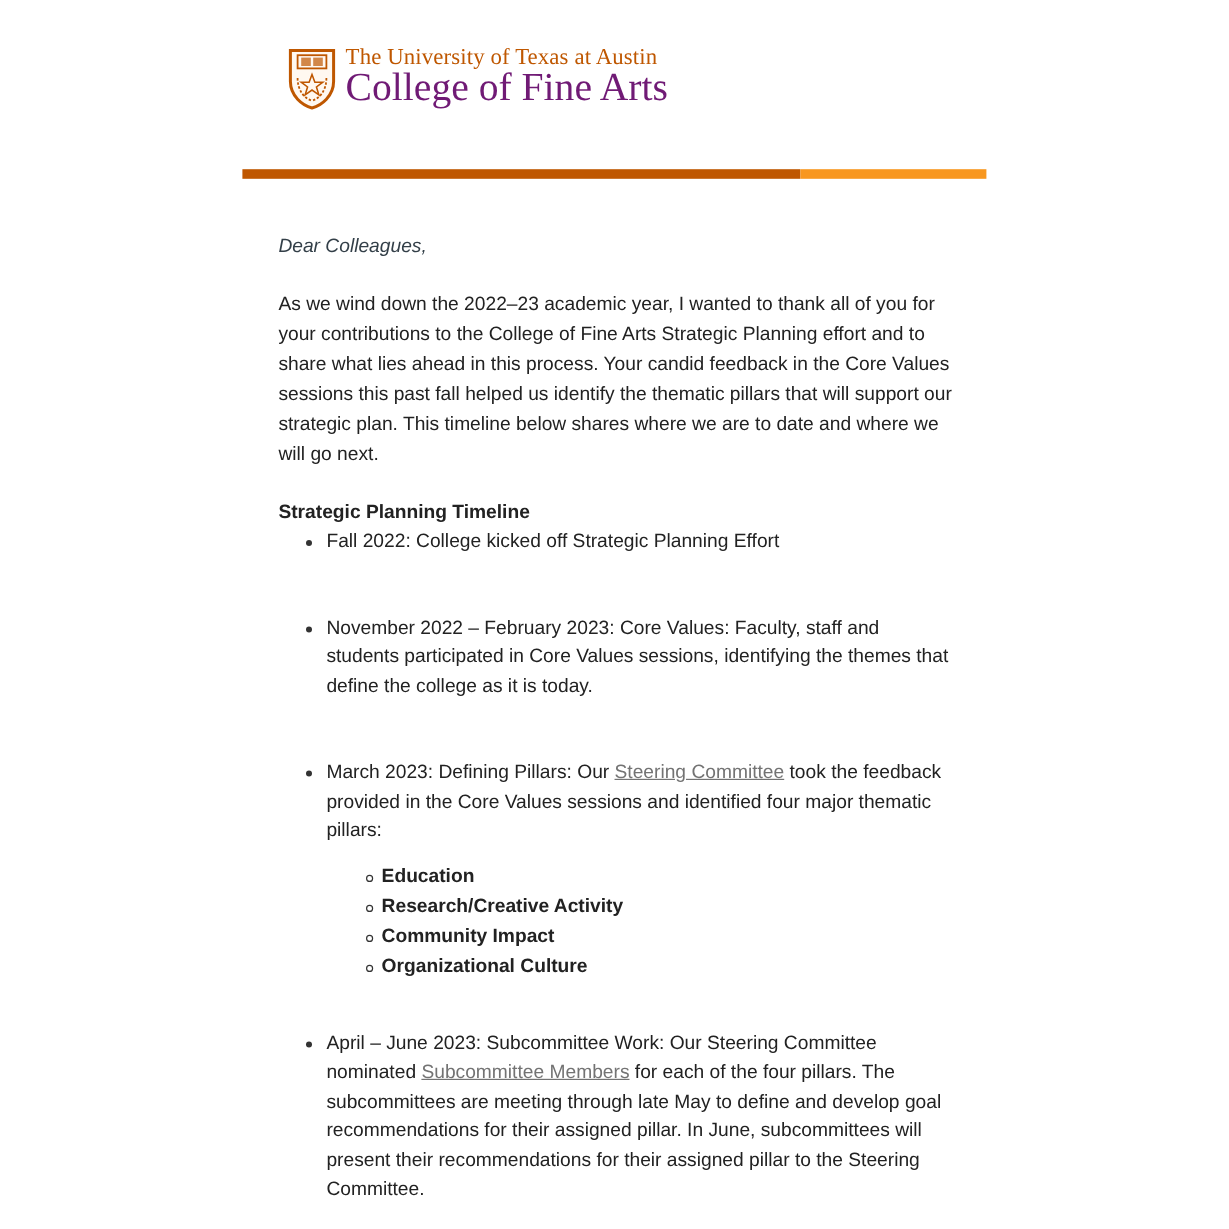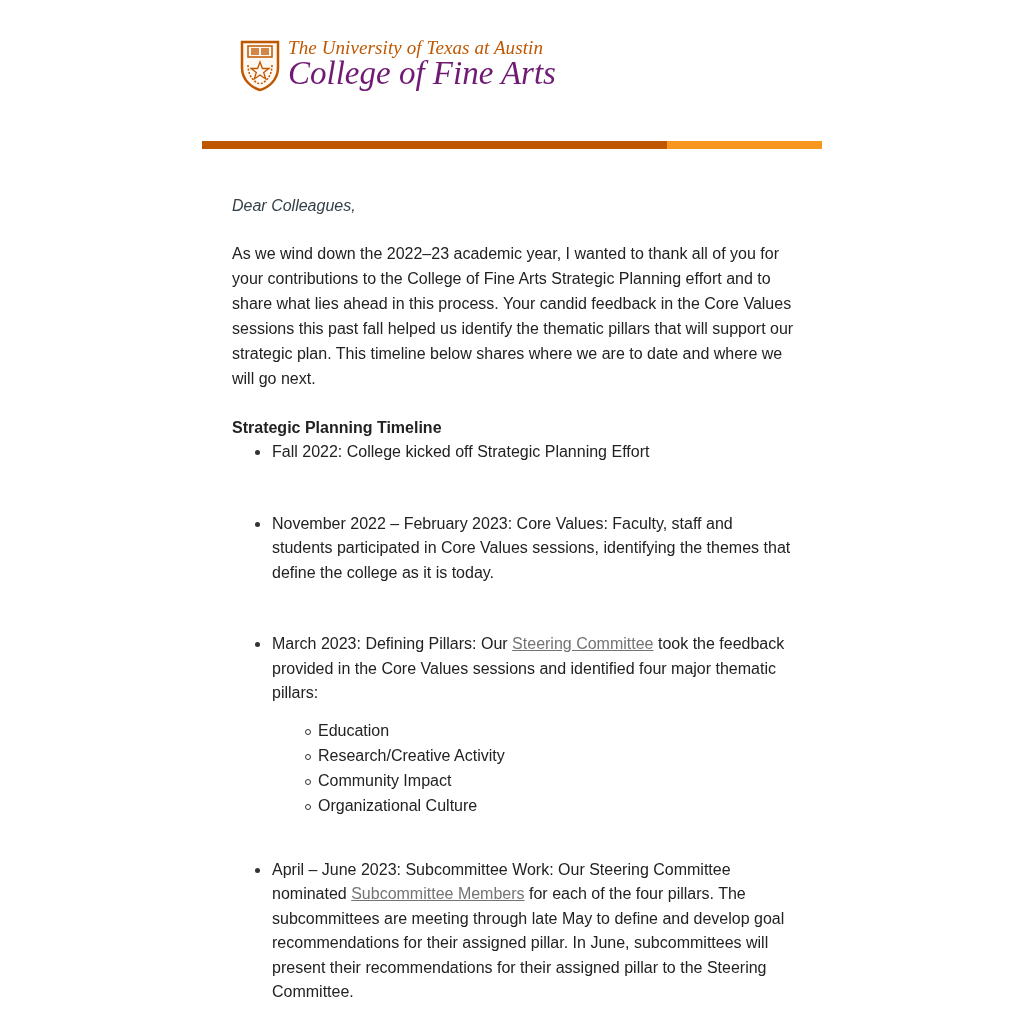--- a/index.html
+++ b/index.html
@@ -1,37 +1,37 @@
 <!DOCTYPE html>
 <html><head>
   <meta charset="utf-8">
   <style>
     html, body { margin: 0; padding: 0; background: #ffffff; }
     body { width: 1024px; height: 1024px; overflow: hidden; position: relative; font-family: "Liberation Sans", sans-serif; color: #222222; }
     .wrap { position: absolute; left: 202px; top: 0; width: 620px; }
-    .header { position: relative; height: 141px; font-style: italic; }
+    .header { position: relative; height: 141px; }
     .logo { position: absolute; left: 38px; top: 38px; display: flex; align-items: flex-start; }
     .shield { width: 40px; height: 52px; margin-right: 8px; margin-top: 2px; }
     .logo-text { display: flex; flex-direction: column; }
     .logo-line1 { font-family: "Liberation Serif", serif; font-size: 19px; color: #bf5700; line-height: 20px; letter-spacing: 0.1px; }
     .logo-line2 { font-family: "Liberation Serif", serif; font-size: 33px; color: #701a75; line-height: 30px; margin-top: 0px; }
     .rule { position: absolute; left: 0; top: 141px; width: 620px; height: 8px; display: flex; }
     .rule-a { width: 465px; height: 100%; background: #bf5700; }
     .rule-b { flex: 1; height: 100%; background: #f8971f; }
     .content { position: absolute; left: 30px; top: 193px; width: 565px; font-size: 16px; line-height: 25px; color: #222222; }
     .greeting { margin: 0 0 23px 0; color: #333f48; font-style: italic; }
     p { margin: 0; }
     .intro { margin-bottom: 24px; }
     .section-title { font-weight: bold; }
     ul.timeline { margin: 0; padding: 0 0 0 40px; list-style: none; }
     ul.timeline > li { position: relative; margin-bottom: 47px; line-height: 24.5px; }
     ul.timeline > li::before { content: ""; position: absolute; left: -17px; top: 10px; width: 5px; height: 5px; border-radius: 50%; background: #333; }
     b { font-weight: normal; }
     a { color: #737373; text-decoration: underline; }
-    ul.pillars { margin: 12px 0 0 0; padding: 0 0 0 46px; list-style: none; }
+    ul.pillars { margin: 12px 0 0 0; padding: 0 0 0 46px; list-style: none; font-weight: bold; }
     ul.pillars li { position: relative; line-height: 25px; }
     ul.pillars li::before { content: ""; position: absolute; left: -13px; top: 11px; width: 4px; height: 4px; border-radius: 50%; border: 1px solid #333; }
     .li-pillars { margin-bottom: 40px !important; }
   </style>
 </head>
 <body>
 
 <div class="wrap">
   <div class="header">
     <div class="logo">

